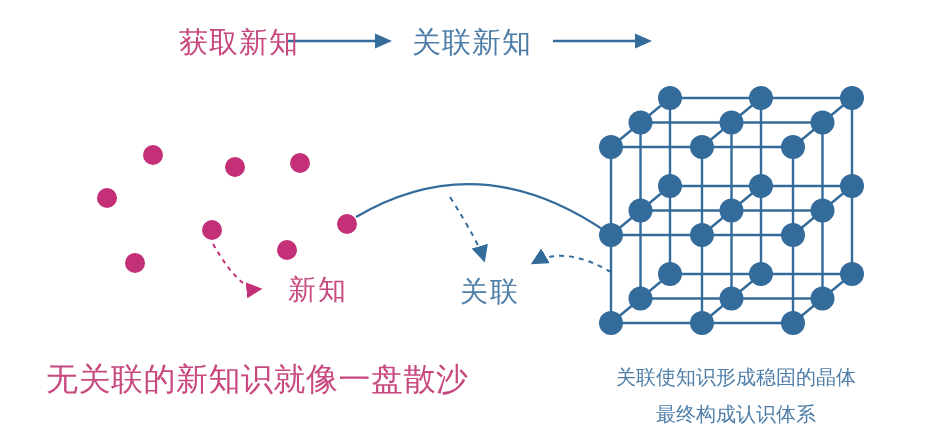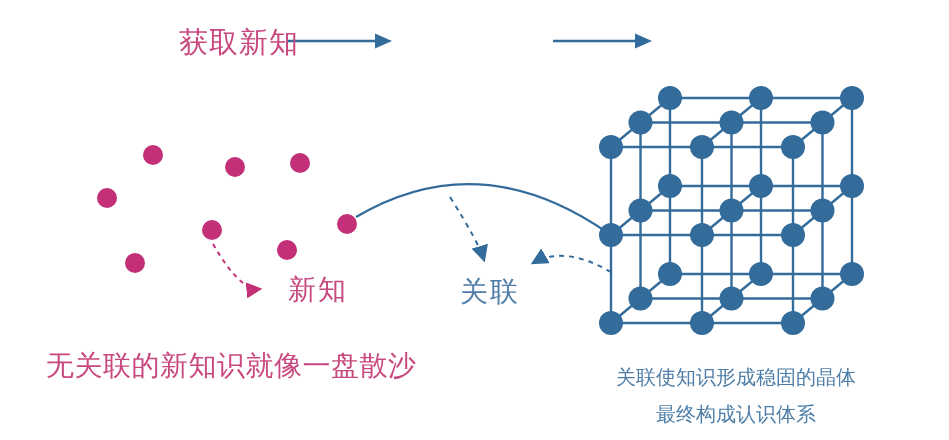--- a/index.html
+++ b/index.html
@@ -14,21 +14,21 @@
   .canvas svg { position: absolute; left: 0; top: 0; }
   .label { position: absolute; white-space: nowrap; line-height: 1.15; }
   .pink-text  { color: var(--pink-text); }
   .blue-text  { color: var(--blue-text); }
   .header-step { font-size: 29px; top: 26px; letter-spacing: 1px; }
   .step-1 { left: 155px; margin-left: 24px; }
   .step-2 { left: 412px; }
   .step-3 { left: 676px; }
   .dot-label   { left: 288px; top: 274px; font-size: 28px; letter-spacing: 2px; }
   .link-label  { left: 460px; top: 276px; font-size: 28px; letter-spacing: 2px; }
-  .caption-left { left: 46px; top: 350px; font-size: 28px; letter-spacing: 0.5px; }
+  .caption-left { left: 46px; top: 361px; font-size: 32px; letter-spacing: 0.5px; }
   .caption-right { left: 560px; top: 359px; width: 352px; font-size: 20px; text-align: center; line-height: 37px; }
 </style>
 </head>
 <body>
 
 <div class="canvas">
 
   <svg width="949" height="440" viewBox="0 0 949 440">
     <defs>
       <marker id="arrow-blue" viewBox="0 0 10 10" refX="8.5" refY="5" markerWidth="8.5" markerHeight="8.5" orient="auto-start-reverse">
@@ -147,20 +147,21 @@
         <circle cx="670" cy="186" r="12" style="fill: var(--blue);"></circle>
         <circle cx="761" cy="186" r="12" style="fill: var(--blue);"></circle>
         <circle cx="852" cy="186" r="12" style="fill: var(--blue);"></circle>
         <circle cx="670" cy="274" r="12" style="fill: var(--blue);"></circle>
         <circle cx="761" cy="274" r="12" style="fill: var(--blue);"></circle>
         <circle cx="852" cy="274" r="12" style="fill: var(--blue);"></circle>
       </g>
   </svg>
 
   <div class="label header-step step-1 pink-text">获取新知</div>
+  <div class="label header-step step-2 blue-text">关联新知</div>
 
   <div class="label link-label blue-text">关联</div>
   <div class="label dot-label pink-text">新知</div>
 
   <div class="label caption-left pink-text">无关联的新知识就像一盘散沙</div>
   <div class="label caption-right blue-text">
     <div>关联使知识形成稳固的晶体</div>
     <div>最终构成认识体系</div>
   </div>
 </div>

